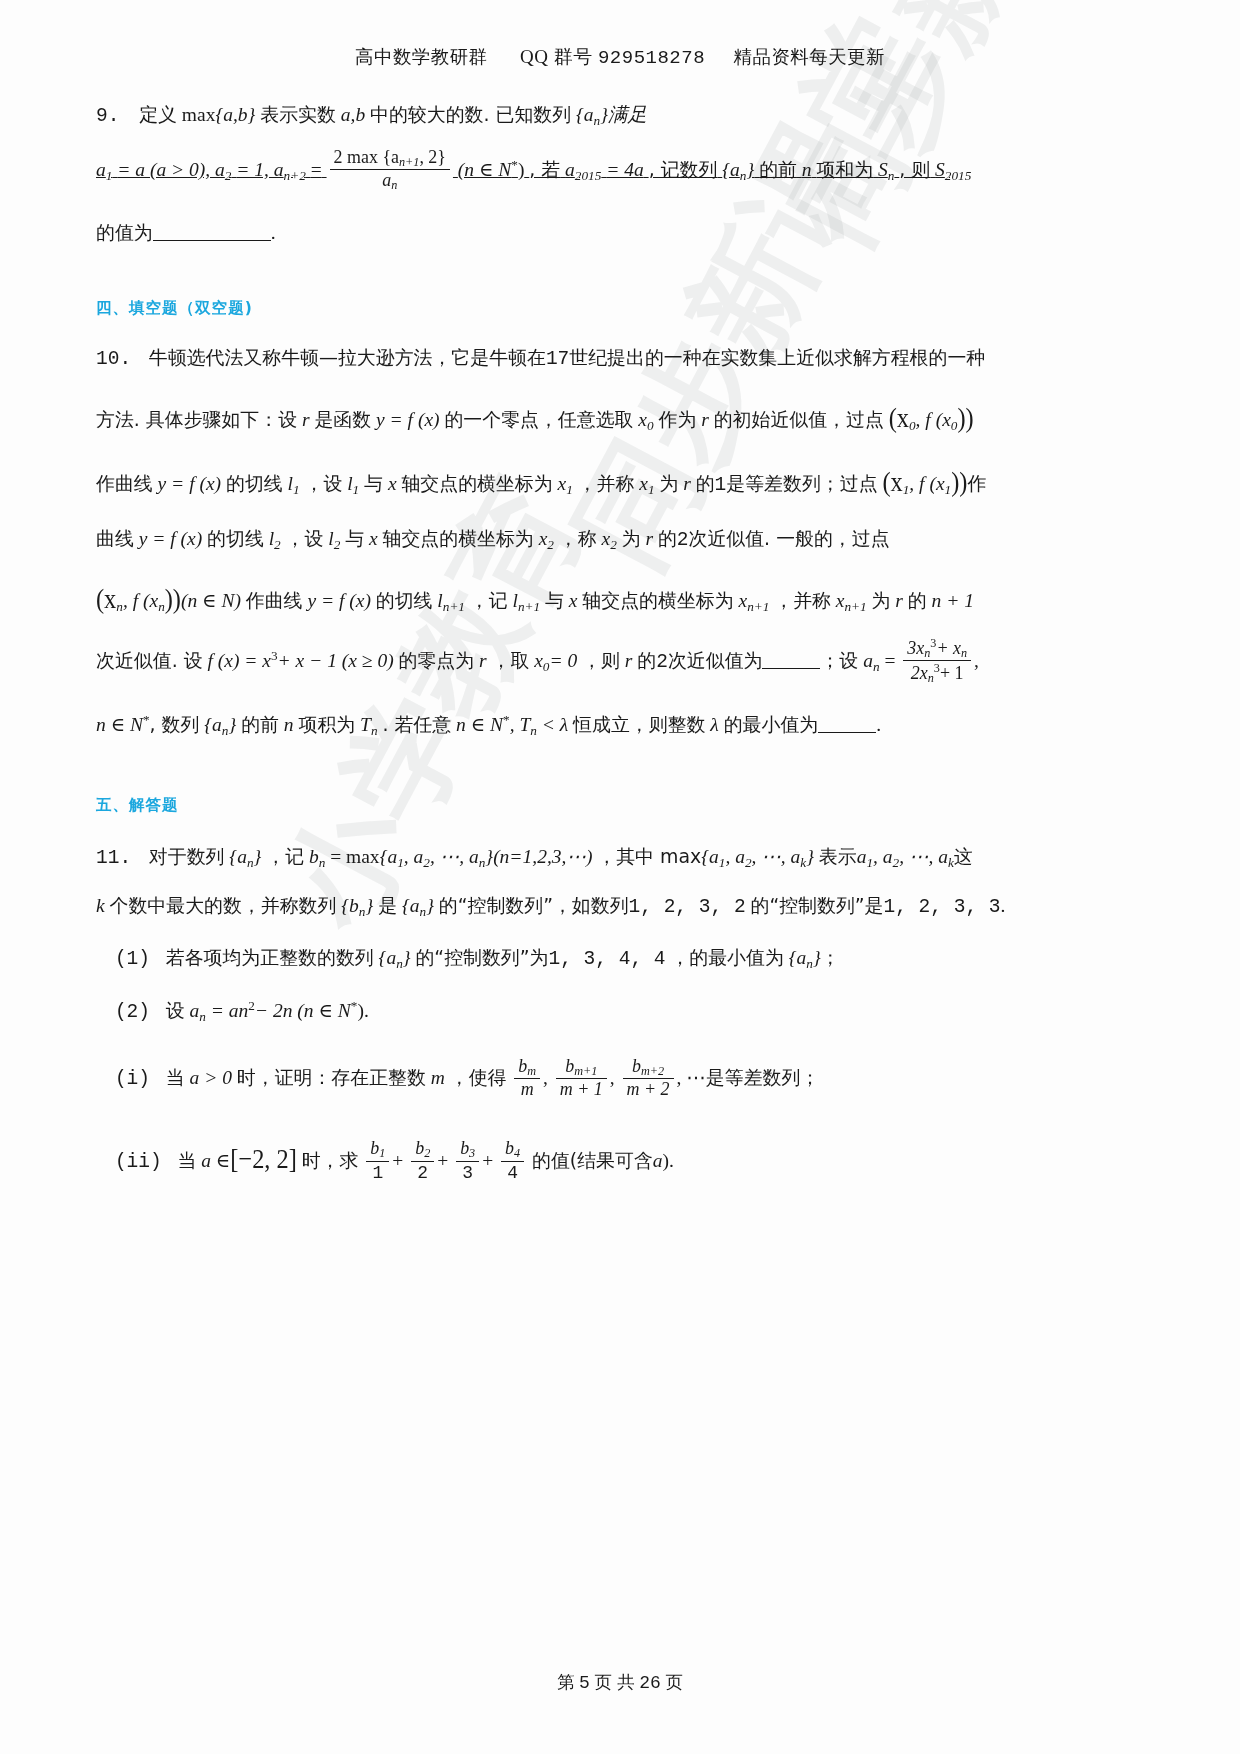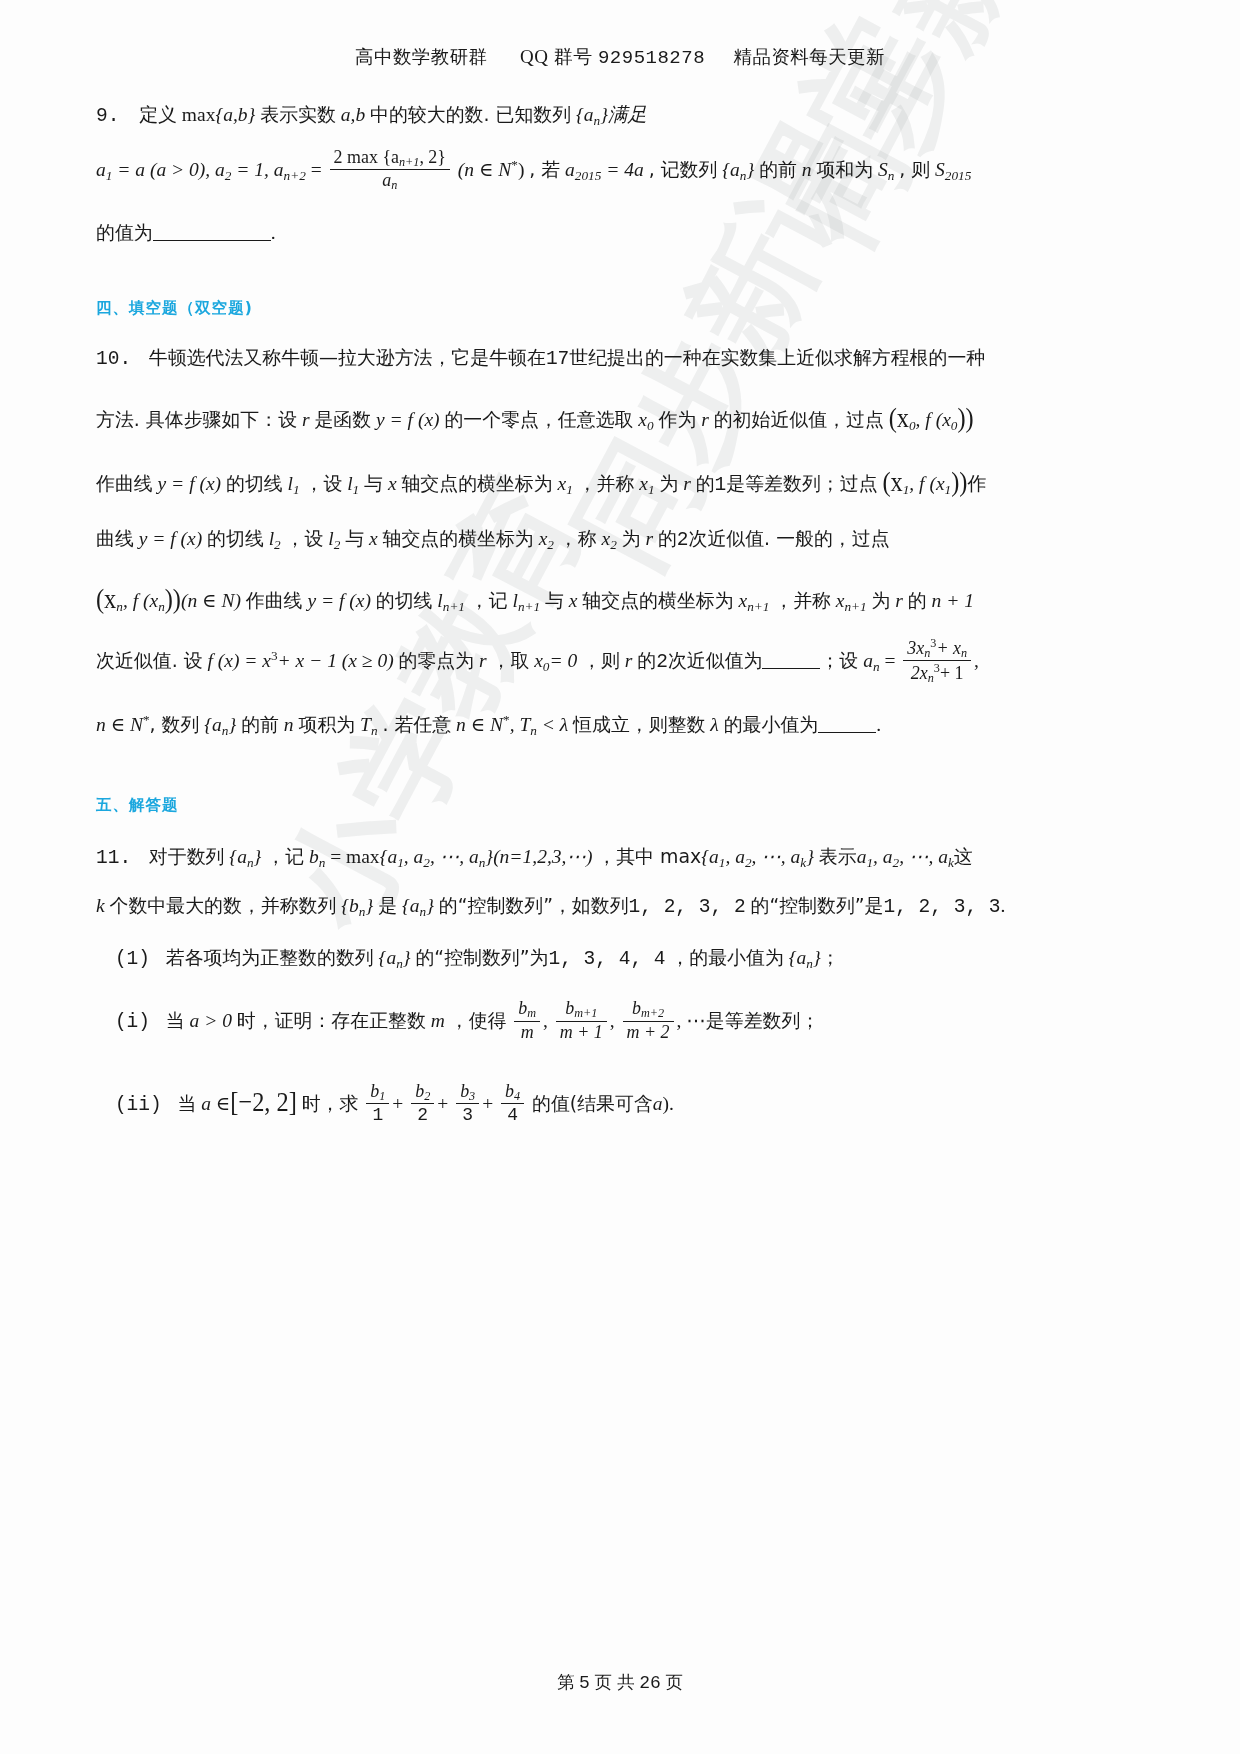--- a/index.html
+++ b/index.html
@@ -156,21 +156,21 @@
         <span class="num">9.</span>
         <span style="display:inline-block;width:10px"></span>
         <span class="cjk">定义</span>
         <span class="mr">max</span><span class="mi">{a,b}</span>
         <span class="cjk">表示实数</span>
         <span class="mi">a,b</span>
         <span class="cjk">中的较大的数. 已知数列</span>
         <span class="mi">{a</span><span class="sub">n</span><span class="mi">}满足</span>
       </div>
 
-      <div class="qline tall-row" style="margin-bottom:10px;">
+      <div class="qline tall-row" style="margin-bottom:10px;text-decoration:underline;">
         <span class="mi">a</span><span class="sub">1</span>
         <span class="mi">= a (a &gt; 0), a</span><span class="sub">2</span>
         <span class="mi">= 1, a</span><span class="sub">n+2</span>
         <span class="mr">=</span>
         <span class="frac">
           <span class="n"><span class="mr">2 max {a</span><span class="sub">n+1</span><span class="mr">, 2}</span></span>
           <span class="d"><span class="mi">a</span><span class="sub">n</span></span>
         </span>
         <span class="mi">(n ∈ N</span><span class="sup">*</span><span class="mr">)</span>
         <span class="cjk">, 若</span>
@@ -338,20 +338,29 @@
         <span style="display:inline-block;width:14px"></span>
         <span class="num">(1)</span>
         <span style="display:inline-block;width:6px"></span>
         <span class="cjk">若各项均为正整数的数列</span>
         <span class="mi">{a</span><span class="sub">n</span><span class="mi">}</span>
         <span class="cjk">的“控制数列”为</span><span class="num">1, 3, 4, 4</span>
         <span class="cjk">，的最小值为</span>
         <span class="mi">{a</span><span class="sub">n</span><span class="mi">}</span><span class="cjk">；</span>
       </div>
 
+      <div class="qline" style="margin-bottom:26px;">
+        <span style="display:inline-block;width:14px"></span>
+        <span class="num">(2)</span>
+        <span style="display:inline-block;width:6px"></span>
+        <span class="cjk">设</span>
+        <span class="mi">a</span><span class="sub">n</span>
+        <span class="mi">= an</span><span class="sup">2</span><span class="mi">− 2n</span>
+        <span class="mi">(n ∈ N</span><span class="sup">*</span><span class="mr">)</span><span class="mr">.</span>
+      </div>
 
       <div class="qline tall-row" style="margin-bottom:22px;">
         <span style="display:inline-block;width:14px"></span>
         <span class="num">(i)</span>
         <span style="display:inline-block;width:6px"></span>
         <span class="cjk">当</span>
         <span class="mi">a &gt; 0</span>
         <span class="cjk">时，证明：存在正整数</span>
         <span class="mi">m</span>
         <span class="cjk">，使得</span>

